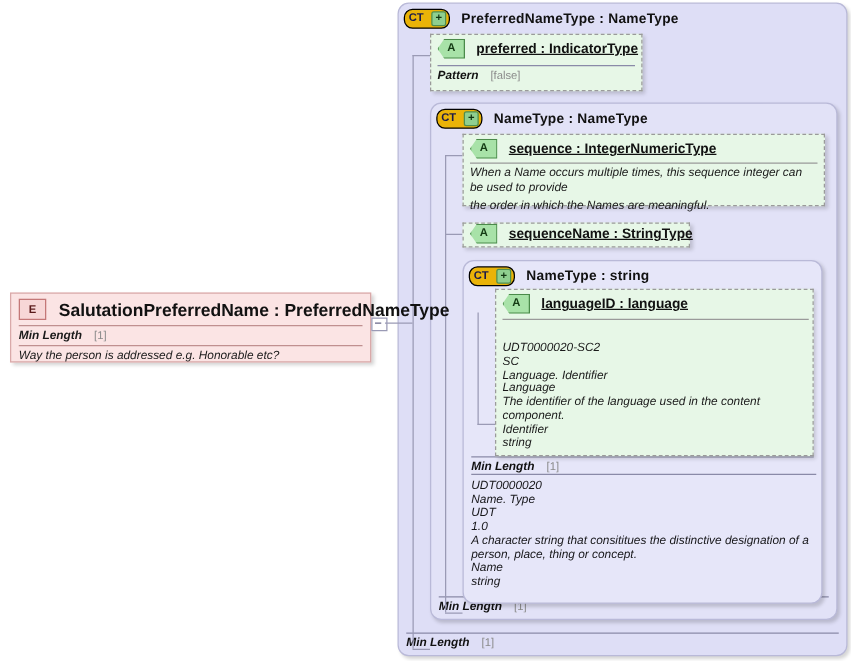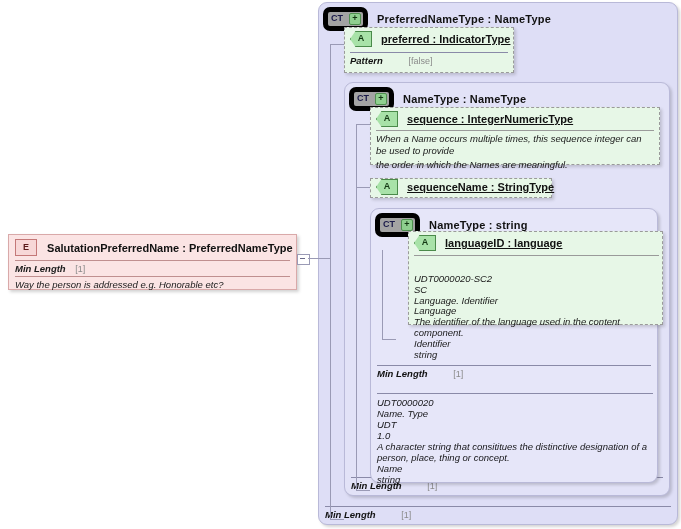--- a/index.html
+++ b/index.html
@@ -16,22 +16,22 @@
     border:1px solid #b9b9d8;
     border-radius:9px;
     box-shadow:2px 2px 3px rgba(0,0,0,0.17);
   }
   .ctbox-inner{ background:#e2e2f7; }
 
   
   .ct-badge{
     display:inline-block;position:relative;
     width:32px;height:14px;line-height:13px;
-    border:5px solid #000000;border-radius:7px;
-    background:#a3a3a3;
+    border:1px solid #000000;border-radius:7px;
+    background:#eab308;
     font-size:9px;font-weight:bold;letter-spacing:0px;
     color:#1a1a4a;text-align:left;padding-left:3px;
     vertical-align:middle;
   }
   .ct-badge .plus{
     position:absolute;right:2px;top:1px;
     width:10px;height:10px;border-radius:2px;
     background:#8fcf8f;border:1px solid #4f8f4f;
     font-size:9px;line-height:8px;text-align:center;color:#123512;font-weight:bold;
   }
@@ -69,35 +69,35 @@
   }
   .attr-doc.noline{border-top:none;}
 
   
   .facet{
     border-top:1px solid #8a8aa8;
     padding-top:2px;
     font-size:9.5px;
   }
   .facet .lbl{font-style:italic;font-weight:bold;color:#111;}
-  .facet .val{color:#8a8a8a;margin-left:23px;font-size:9px;}
+  .facet .val{color:#8a8a8a;margin-left:7px;font-size:9px;}
 
   .doc-block{
     font-style:italic;font-size:9.5px;line-height:11px;color:#17171a;
     border-top:1px solid #8a8aa8;padding-top:3px;margin-top:2px;
   }
 
   
   .elembox{
     background:#fbe4e4;
     border:1px solid #d9a9a9;
     box-shadow:2px 2px 3px rgba(0,0,0,0.18);
   }
   .elem-head{padding:4px 7px 4px 6px;white-space:nowrap;}
-  .elem-name{font-size:11px;font-weight:bold;color:#111;margin-left:7px;vertical-align:middle;}
+  .elem-name{font-size:14px;font-weight:bold;color:#111;margin-left:7px;vertical-align:middle;}
   .elem-facet{
     border-top:1px solid #c08f8f;margin:0 6px;padding:2px 0 2px 0;font-size:9.5px;
   }
   .elem-doc{
     border-top:1px solid #c08f8f;margin:0 6px;padding:2px 0 3px 0;
     font-style:italic;font-size:9.5px;color:#1a1a1a;
   }
 
   
   .cline{position:absolute;background:#9a9ab5;}
@@ -190,35 +190,35 @@
       <span class="plus">+</span>
     </span>
     <span class="ct-title">NameType : string</span>
   </div>
 
   <div class="abs facet" style="left:6px;top:156px;width:274px;">
     <span class="lbl">Min Length</span>
     <span class="val">[1]</span>
   </div>
 
-  <div class="abs doc-block" style="left:6px;top:182px;width:276px;">
+  <div class="abs doc-block" style="left:6px;top:168px;width:276px;">
     <div>UDT0000020</div>
     <div>Name. Type</div>
     <div>UDT</div>
     <div>1.0</div>
     <div>A character string that consititues the distinctive designation of a person, place, thing or concept.</div>
     <div>Name</div>
     <div>string</div>
   </div>
 </div>
 
 <div class="cline vline abs" style="left:382px;top:250px;height:90px;"></div>
 <div class="cline hline abs" style="left:382px;top:339px;width:14px;"></div>
 
-<div class="abs attrbox" style="left:408px;top:231px;width:255px;height:94px;">
+<div class="abs attrbox" style="left:396px;top:231px;width:255px;height:134px;">
   <div class="attr-head">
     <span class="a-badge">A</span>
     <span class="attr-name">languageID : language</span>
   </div>
   <div class="abs" style="left:5px;top:23px;width:245px;border-top:1px solid #9a9a9a;padding-top:18px;
               font-style:italic;font-size:9.5px;line-height:10.8px;">
     <div>UDT0000020-SC2</div>
     <div>SC</div>
     <div>Language. Identifier</div>
     <div>Language</div>

